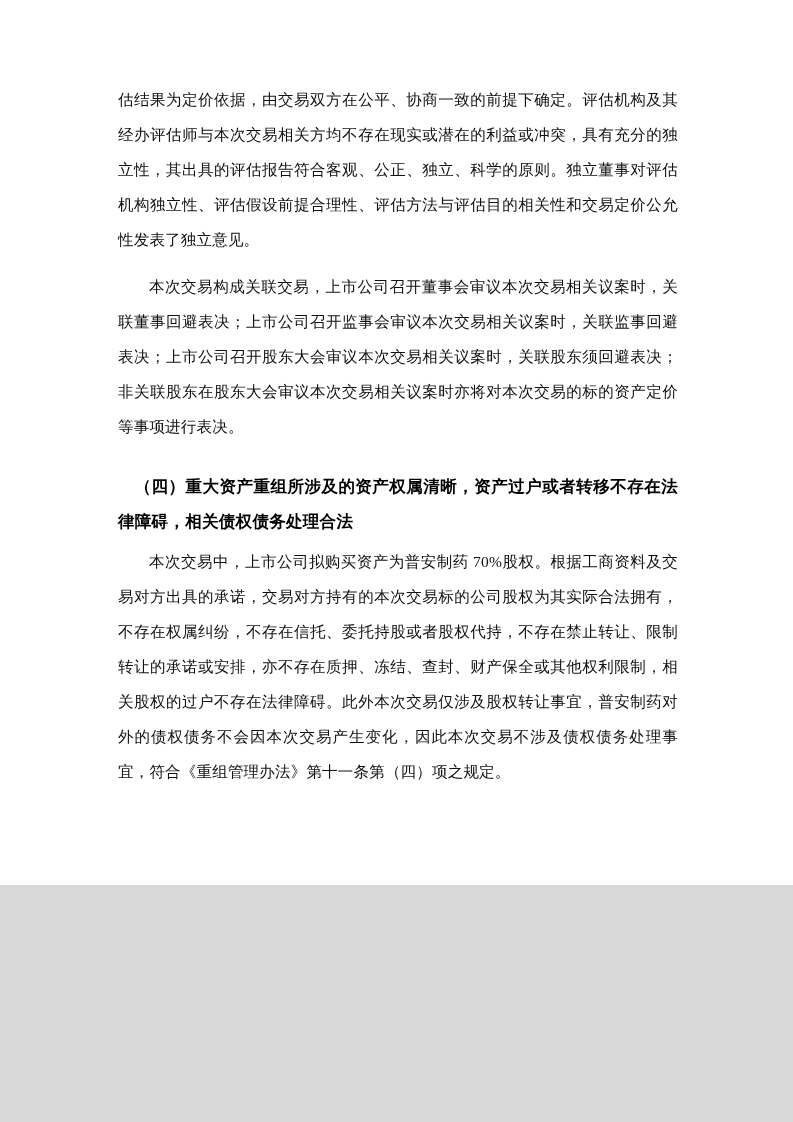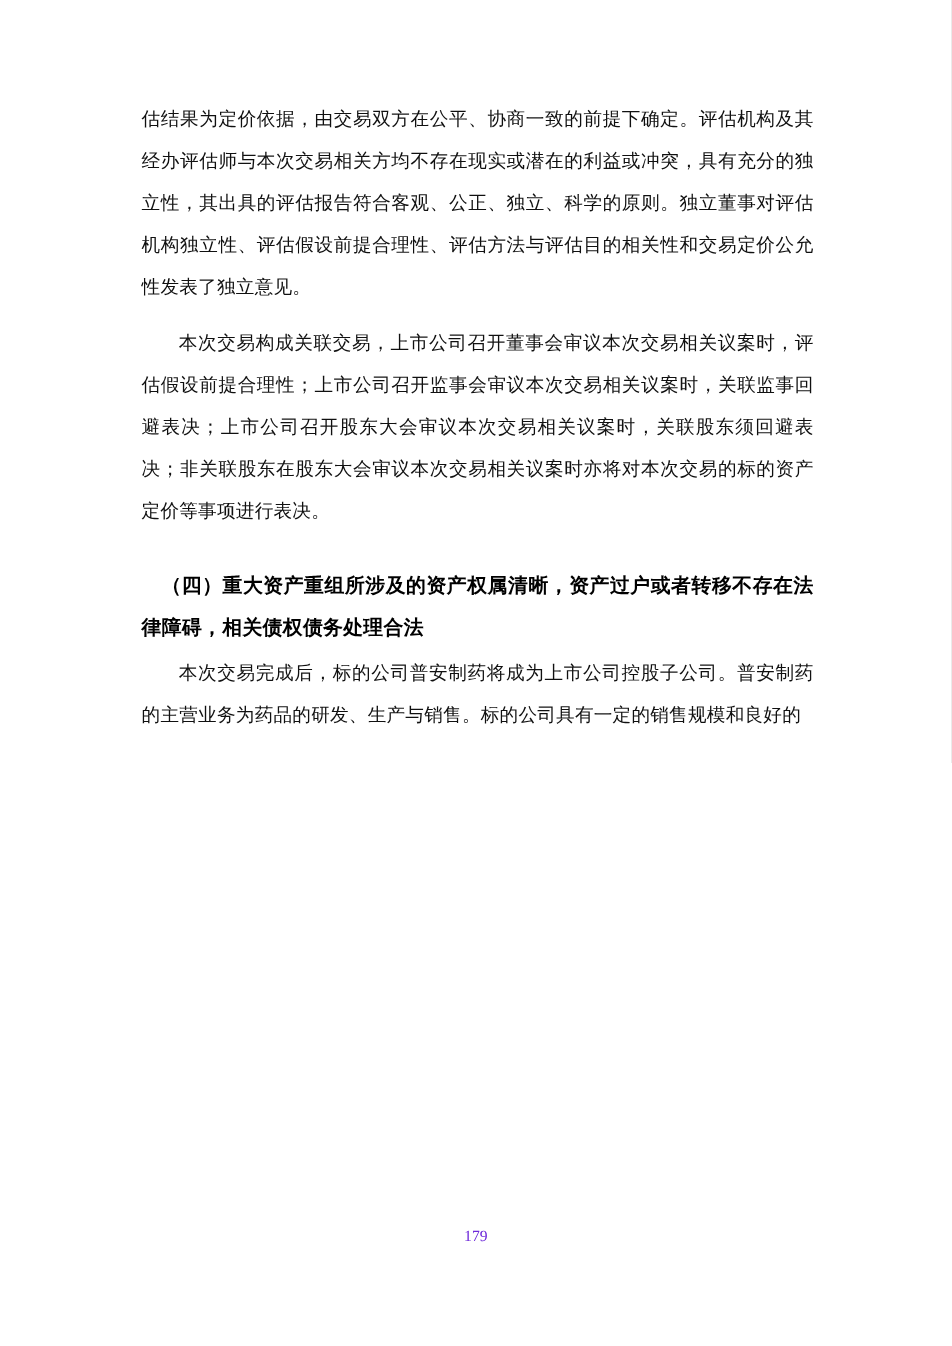--- a/index.html
+++ b/index.html
@@ -6,21 +6,21 @@
     margin: 0;
     padding: 0;
     background: #d8d8d8;
   }
   body {
     font-family: "Liberation Serif", "DejaVu Serif", serif;
   }
   .page {
     position: relative;
     width: 793px;
-    height: 1122px;
+    height: 885px;
     margin: 0 auto;
     background: #ffffff;
     box-sizing: border-box;
     overflow: hidden;
   }
   .page-inner {
     position: absolute;
     left: 118px;
     top: 82px;
     width: 560px;
@@ -43,46 +43,46 @@
   h2.heading {
     margin: 26px 0 4px 0;
     font-size: 16.5px;
     line-height: 35px;
     font-weight: bold;
     color: #000000;
     text-align: justify;
     text-justify: inter-ideograph;
     text-indent: 1em;
     letter-spacing: 0.3px;
-    font-family: Liberation Serif, serif;
+    font-family: Liberation Mono, monospace;
   }
   .page-number {
     position: absolute;
     left: 0;
     right: 0;
     top: 1022px;
     text-align: center;
     font-size: 13px;
     color: #6d28d9;
     font-family: "Liberation Serif", serif;
   }
 </style>
 </head>
 <body>
 
 <div class="page">
   <div class="page-inner">
 
     <p class="body-text">估结果为定价依据，由交易双方在公平、协商一致的前提下确定。评估机构及其经办评估师与本次交易相关方均不存在现实或潜在的利益或冲突，具有充分的独立性，其出具的评估报告符合客观、公正、独立、科学的原则。独立董事对评估机构独立性、评估假设前提合理性、评估方法与评估目的相关性和交易定价公允性发表了独立意见。</p>
 
-    <p class="body-text indent spaced">本次交易构成关联交易，上市公司召开董事会审议本次交易相关议案时，评估假设前提合理性；上市公司召开监事会审议本次交易相关议案时，关联监事回避表决；上市公司召开股东大会审议本次交易相关议案时，关联股东须回避表决；非关联股东在股东大会审议本次交易相关议案时亦将对本次交易的标的资产定价等事项进行表决。</p>
+    <p class="body-text indent spaced">本次交易构成关联交易，上市公司召开董事会审议本次交易相关议案时，关联董事回避表决；上市公司召开监事会审议本次交易相关议案时，关联监事回避表决；上市公司召开股东大会审议本次交易相关议案时，关联股东须回避表决；非关联股东在股东大会审议本次交易相关议案时亦将对本次交易的标的资产定价等事项进行表决。</p>
 
 
     <h2 class="heading">（四）重大资产重组所涉及的资产权属清晰，资产过户或者转移不存在法律障碍，相关债权债务处理合法</h2>
 
+    <p class="body-text indent">本次交易中，上市公司拟购买资产为普安制药 70%股权。根据工商资料及交易对方出具的承诺，交易对方持有的本次交易标的公司股权为其实际合法拥有，不存在权属纠纷，不存在信托、委托持股或者股权代持，不存在禁止转让、限制转让的承诺或安排，亦不存在质押、冻结、查封、财产保全或其他权利限制，相关股权的过户不存在法律障碍。此外本次交易仅涉及股权转让事宜，普安制药对外的债权债务不会因本次交易产生变化，因此本次交易不涉及债权债务处理事宜，符合《重组管理办法》第十一条第（四）项之规定。</p>
 
 
-    <p class="body-text indent">本次交易完成后，标的公司普安制药将成为上市公司控股子公司。普安制药的主营业务为药品的研发、生产与销售。标的公司具有一定的销售规模和良好的</p>
 
   </div>
 
   <div class="page-number">179</div>
 </div>
 
 </body></html>

